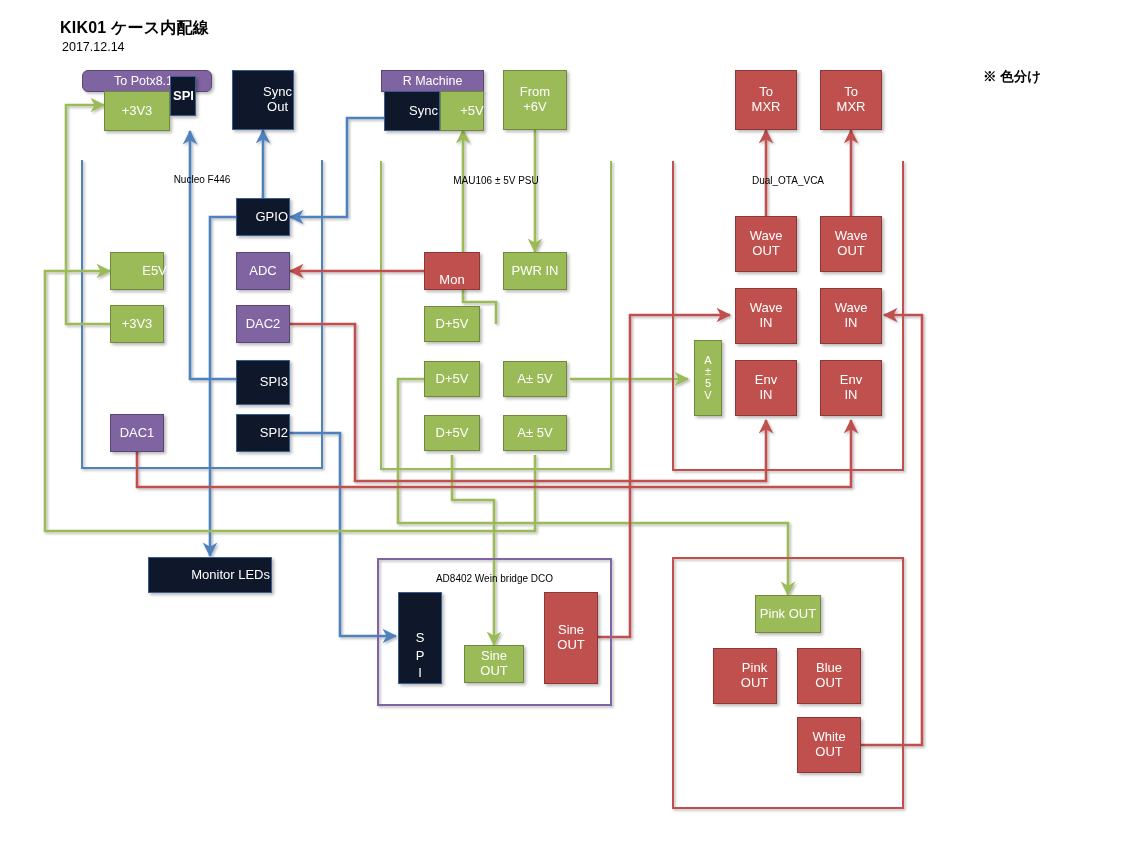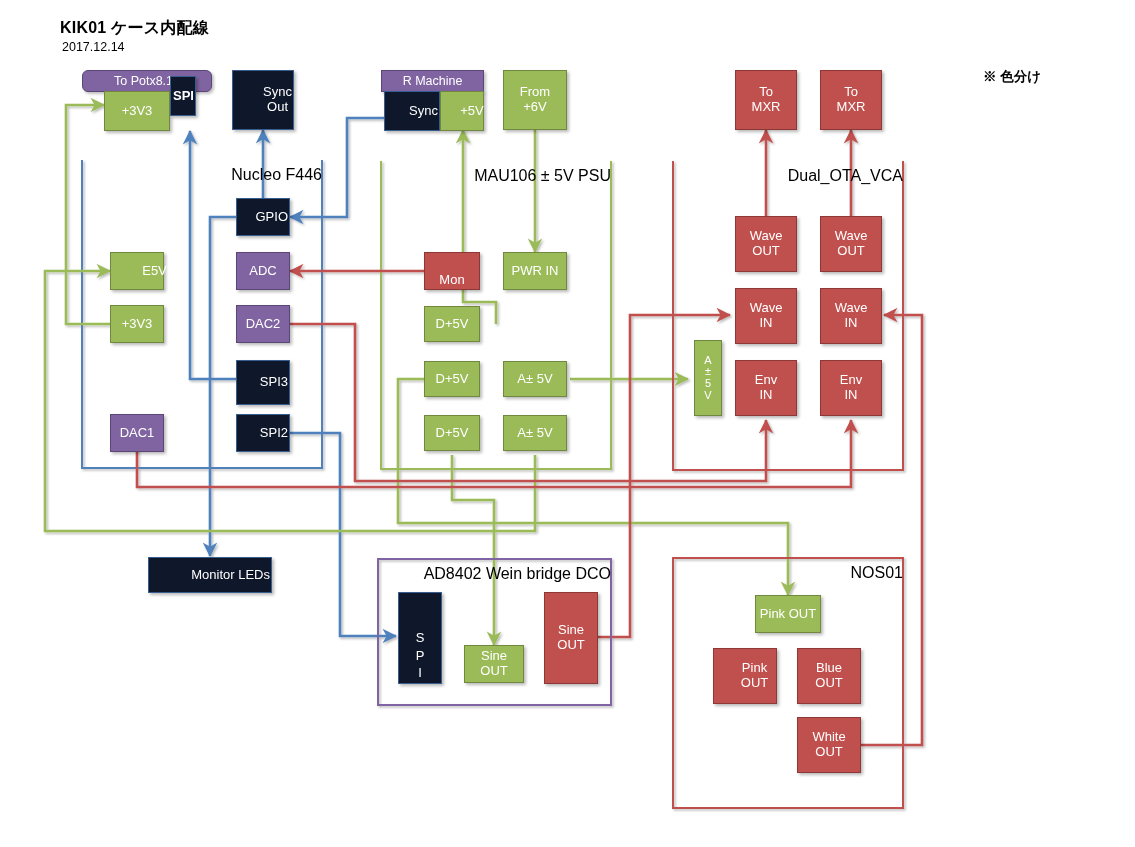--- a/index.html
+++ b/index.html
@@ -29,22 +29,22 @@
   
   .group {
     position:absolute; background:transparent;
     border:2px solid #4f81bd;
   }
   .group.blue   { border-color:#4f81bd; }
   .group.green  { border-color:#9bbb59; }
   .group.red    { border-color:#c0504d; }
   .group.purple { border-color:#8064a2; }
   .group-label {
-    position:absolute; top:6px; left:0; width:100%;
-    text-align:right; font-size:16px; color:#000;
+    position:absolute; top:14px; left:0; width:100%;
+    text-align:center; font-size:10px; color:#000;
     white-space:nowrap;
   }
 
   
   .node {
     position:absolute;
     display:flex; align-items:center; justify-content:center;
     text-align:center;
     font-size:13px; color:#ffffff;
     border-width:1.5px; border-style:solid;
@@ -166,23 +166,20 @@
   </div>
   <div class="group green" style="left:381px; top:161px; width:230px; height:308px; border:none;">
     <div class="group-label">MAU106 ± 5V PSU</div>
   </div>
   <div class="group red" style="left:673px; top:161px; width:230px; height:309px; border:none;">
     <div class="group-label">Dual_OTA_VCA</div>
   </div>
   <div class="group purple" style="left:378px; top:559px; width:233px; height:146px; border:none;">
     <div class="group-label">AD8402 Wein bridge DCO</div>
   </div>
-  <div class="group red" style="left:673px; top:558px; width:230px; height:250px; border:none;">
-    <div class="group-label">NOS01</div>
-  </div>
 
   <div class="hdr" style="left:82px; top:70px; width:130px; height:22px;border-radius:6px;">
     <span>To Potx8.16</span>
   </div>
   <div class="node green" style="left:104px; top:91px; width:66px; height:40px;">
     <span>+3V3</span>
   </div>
   <div class="node blue" style="left:170px; top:76px; width:26px; height:40px;font-weight:bold;">
     <span>SPI</span>
   </div>

